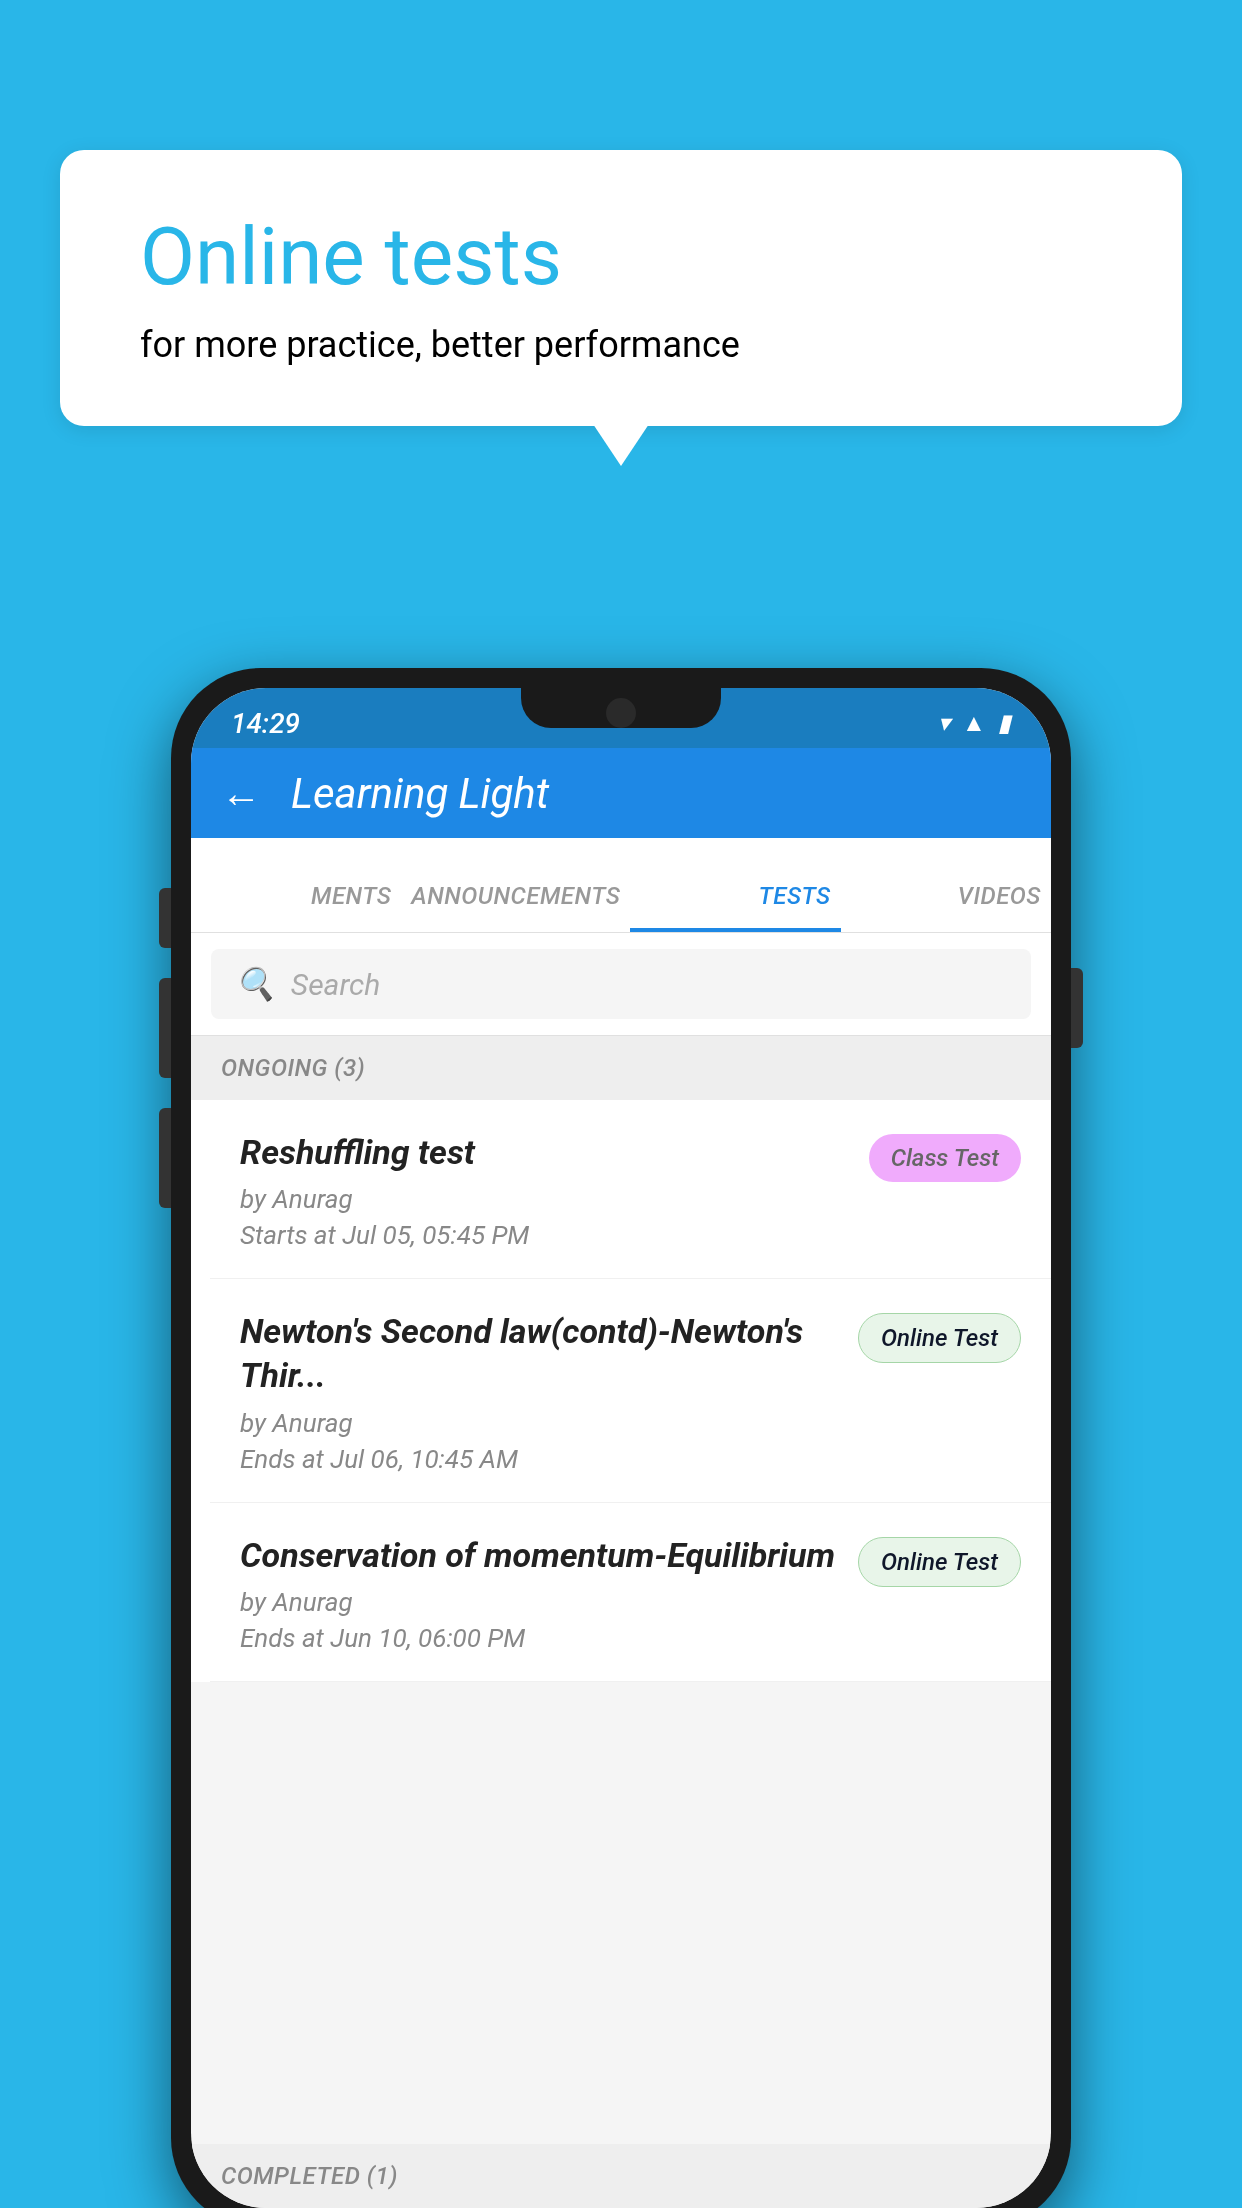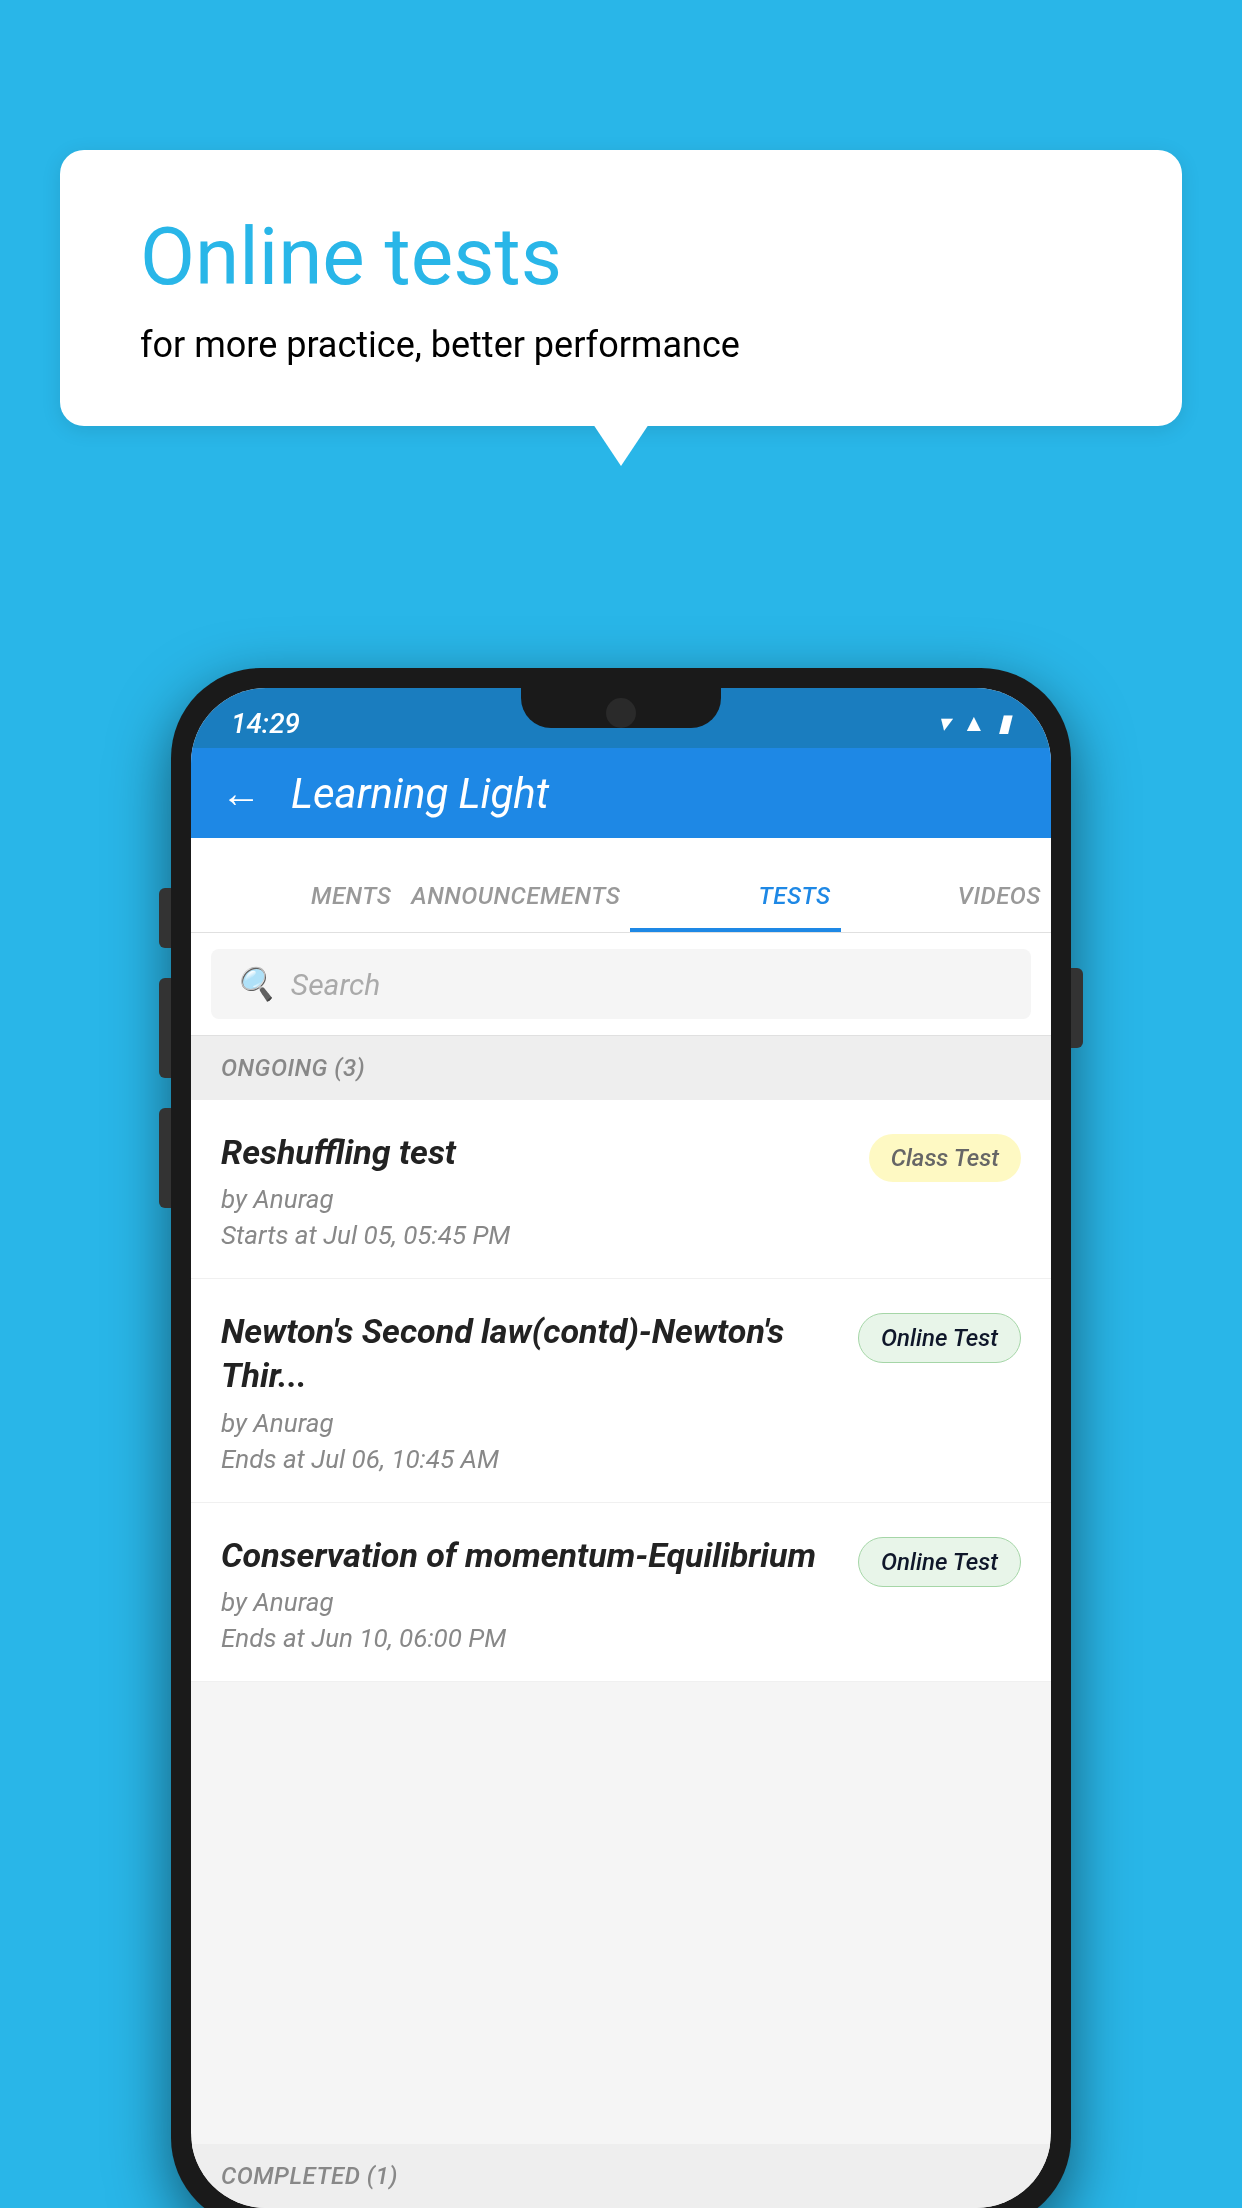--- a/index.html
+++ b/index.html
@@ -219,20 +219,21 @@
       padding: 18px 30px;
       font-size: 24px;
       color: #888;
       font-weight: 500;
       letter-spacing: 0.5px;
     }
 
     
     .test-list {
       background: white;
+      padding-left: 19px;
     }
 
     .test-item {
       background: white;
       padding: 30px 30px 28px;
       border-bottom: 1px solid #f0f0f0;
       display: flex;
       align-items: flex-start;
       justify-content: space-between;
       gap: 20px;
@@ -265,21 +266,21 @@
       border-radius: 30px;
       padding: 10px 22px;
       font-size: 24px;
       font-weight: 500;
       white-space: nowrap;
       margin-top: 4px;
       flex-shrink: 0;
     }
 
     .badge-class {
-      background: #fef9c3;
+      background: #f0abfc;
       color: #666;
     }
 
     .badge-online {
       background: #e8f5e9;
       color: #0f172a;
       border: 1.5px solid #a5d6a7;
     }
 
     

